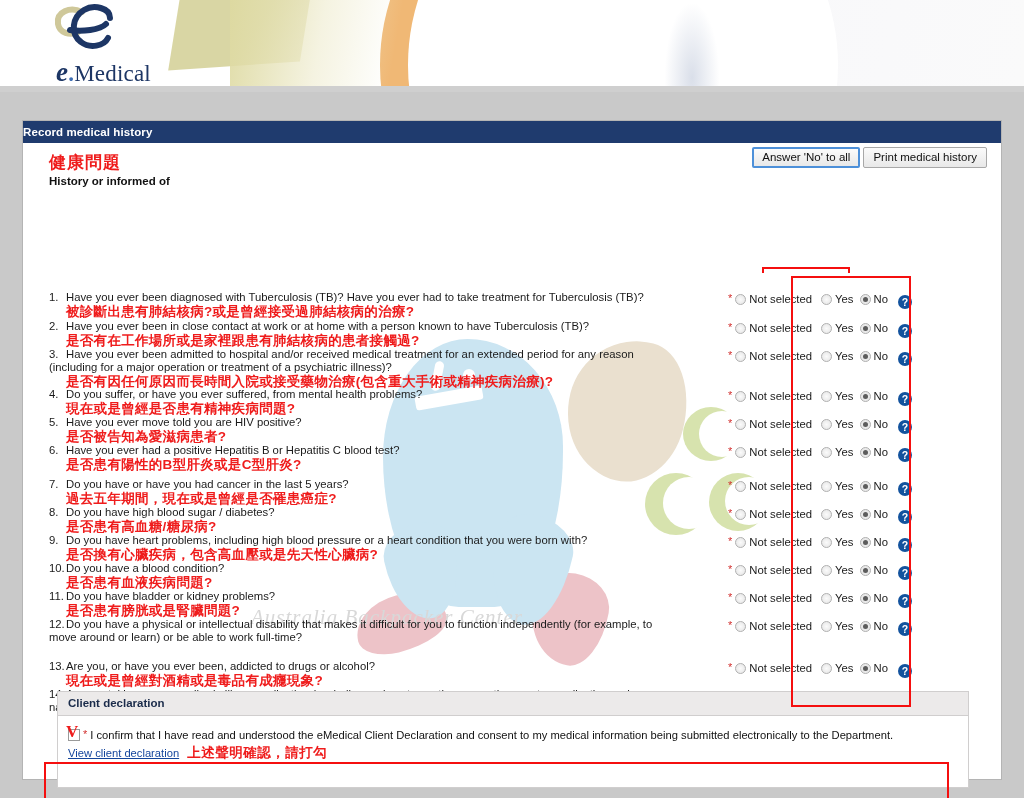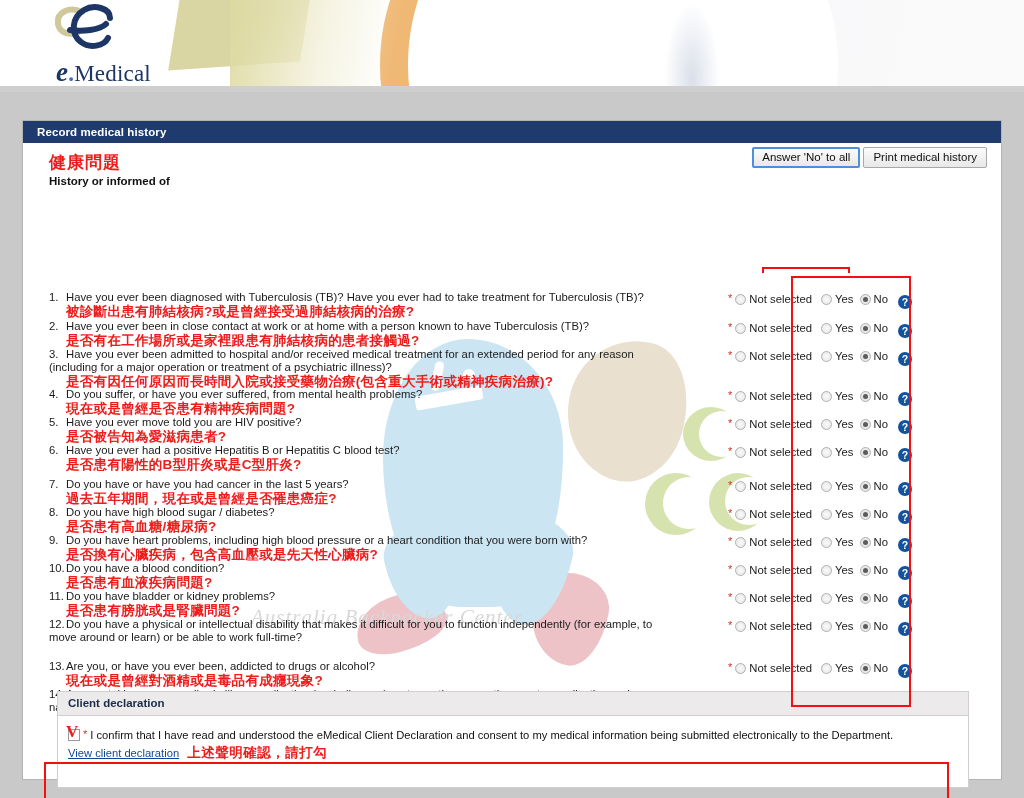--- a/index.html
+++ b/index.html
@@ -61,21 +61,21 @@
   #logo .lg-dot{color:#3f6fb5;font-weight:bold;}
 
   
   #page{position:absolute;left:0;top:92px;width:1024px;height:706px;background:#c9c9c9;}
   #panel{
     position:absolute;left:22px;top:28px;width:980px;height:660px;
     background:#ffffff;border:1px solid #b4b4b4;box-sizing:border-box;
   }
   #panel-title{
     height:22px;background:#1f3b6e;color:#ffffff;
-    font-size:11.5px;font-weight:bold;line-height:22px;padding-left:14px;
+    font-size:11.5px;font-weight:bold;line-height:22px;
     letter-spacing:.1px;
   }
   #panel-body{position:relative;padding:0 12px;}
 
   
   #art{position:absolute;left:0;top:0;width:956px;height:636px;overflow:hidden;pointer-events:none;}
   .blob{position:absolute;}
   .b-beige{
     left:545px;top:196px;width:118px;height:142px;background:#eae0cf;
     border-radius:58% 42% 45% 55% / 48% 54% 46% 52%;transform:rotate(14deg);

